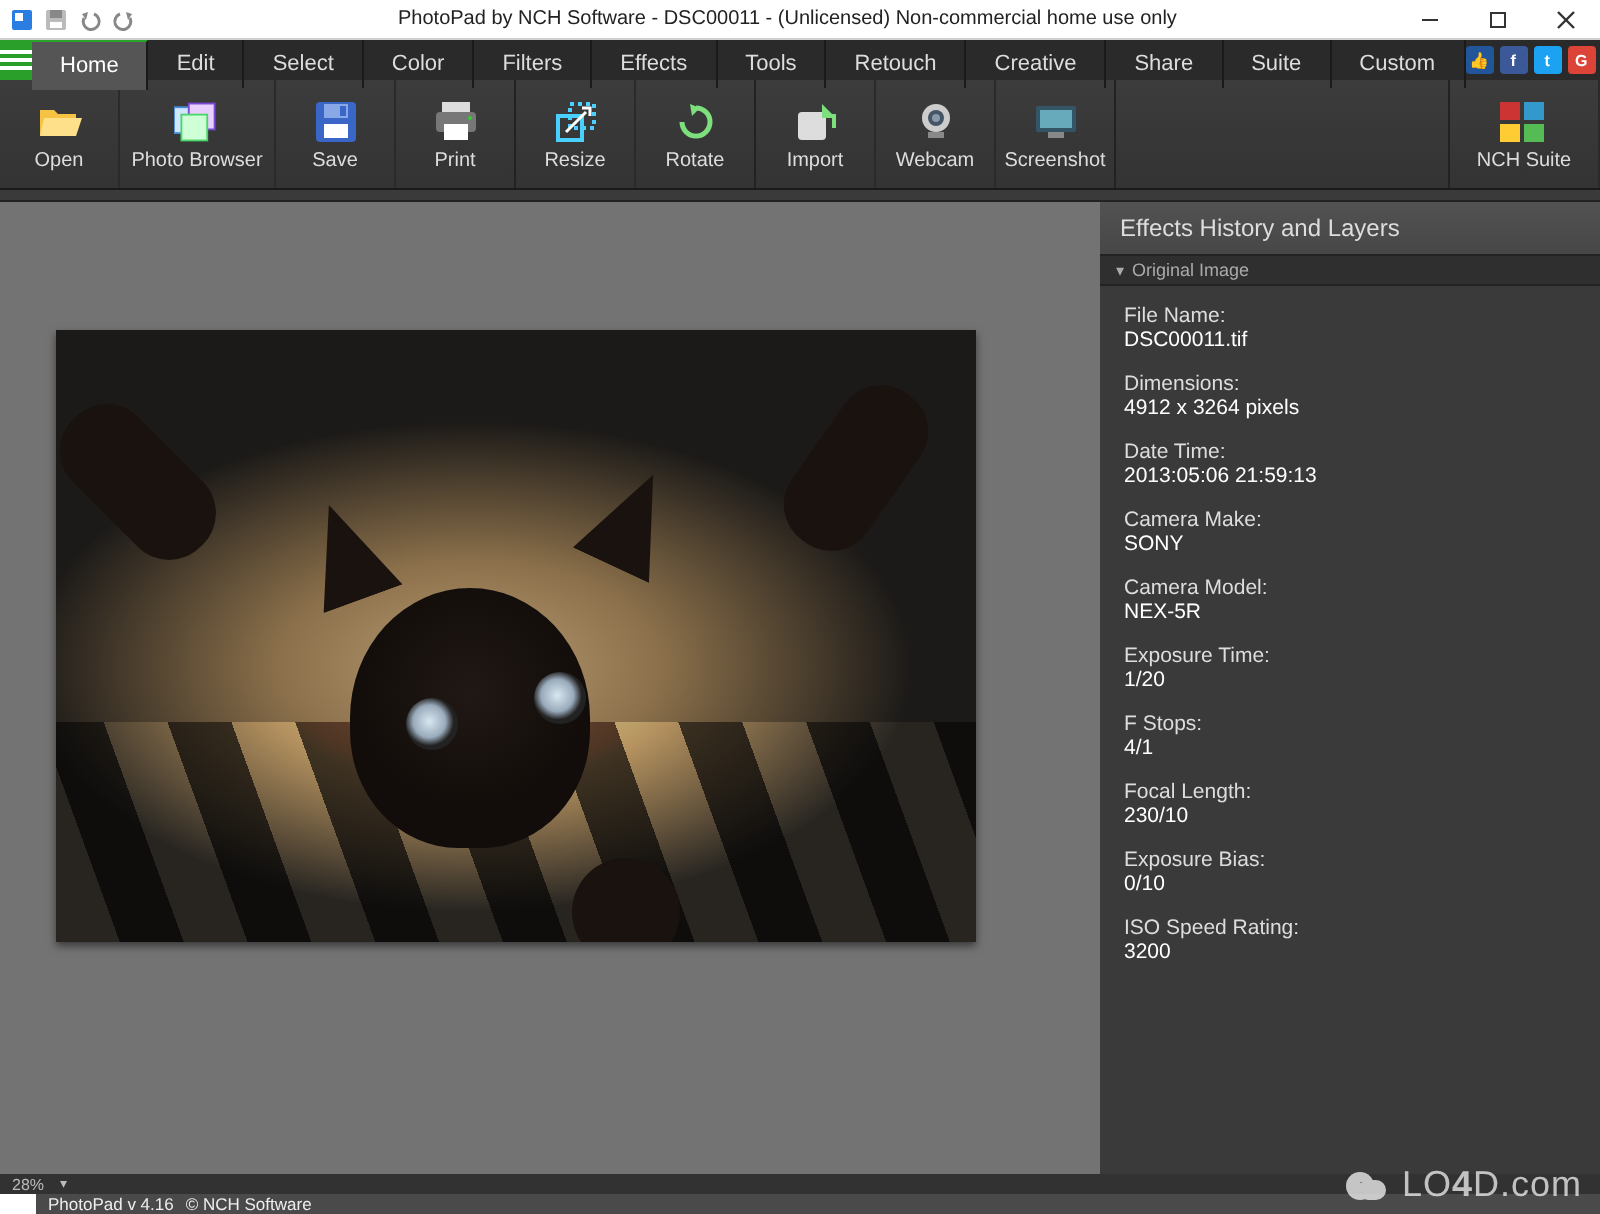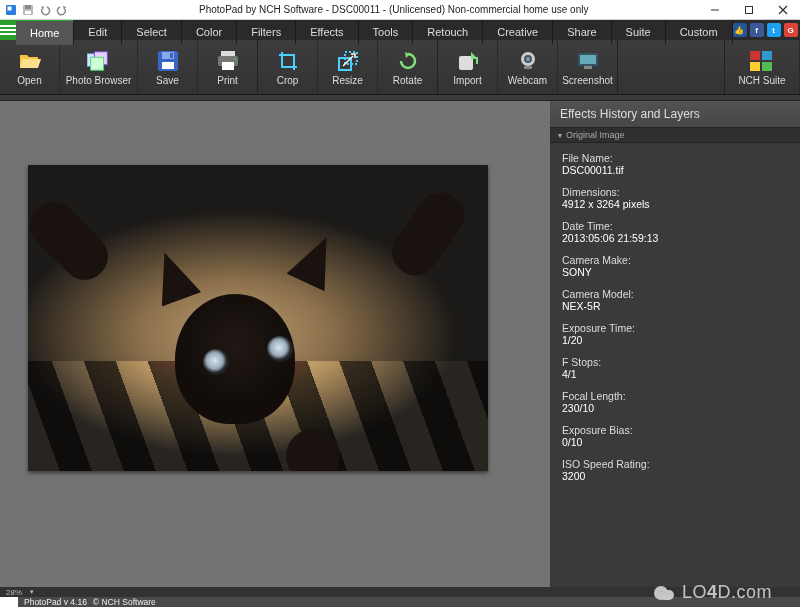--- a/index.html
+++ b/index.html
@@ -94,21 +94,21 @@
 
     
     .statusbar { height: 10px; background: #323232; font-size: 8px; color: #bbb; display: flex; align-items: center; gap: 8px; padding: 0 6px; }
     .statusbar .zoom { font-size: 8px; }
     .statusbar .chev { font-size: 7px; }
 
     
     .footer { height: 10px; background: #4a4a4a; font-size: 8.5px; color: #eee; display: flex; align-items: center; padding-left: 6px; margin-left: 18px; }
 
     
-    .watermark { position: absolute; right: 28px; bottom: 4px; display: flex; align-items: center; gap: 6px; opacity: .78; pointer-events: none; margin-top: 12px; }
+    .watermark { position: absolute; right: 9px; bottom: 4px; display: flex; align-items: center; gap: 6px; opacity: .78; pointer-events: none; margin-top: 12px; }
     .watermark .cloud {
       width: 22px; height: 14px; position: relative;
     }
     .watermark .cloud::before, .watermark .cloud::after {
       content: ""; position: absolute; background: #efefef; border-radius: 50%;
     }
     .watermark .cloud::before { width: 14px; height: 14px; left: 0; top: 0; }
     .watermark .cloud::after { width: 14px; height: 10px; left: 6px; top: 4px; border-radius: 7px; }
     .watermark .arrow {
       position: absolute; left: 7px; top: 5px; width: 0; height: 0;
@@ -238,29 +238,20 @@
           <rect x="2" y="6" width="20" height="10" rx="2" fill="#777"></rect>
           <rect x="6" y="12" width="12" height="8" fill="#fff"></rect>
           <circle cx="19" cy="9" r="1" fill="#3c3"></circle>
         </svg>
     </span>
     <span>Print</span>
   </div>
   <div class="tool">
     <span class="ticon">
       <svg width="22" height="22" viewBox="0 0 22 22">
-          <path d="M5 2 v15 h15" fill="none" stroke="#4ad0ff" stroke-width="2"></path>
-          <path d="M2 5 h15 v15" fill="none" stroke="#4ad0ff" stroke-width="2"></path>
-        </svg>
-    </span>
-    <span>Crop</span>
-  </div>
-  <div class="tool">
-    <span class="ticon">
-      <svg width="22" height="22" viewBox="0 0 22 22">
           <rect x="2" y="8" width="12" height="12" fill="none" stroke="#4ad0ff" stroke-width="2"></rect>
           <rect x="8" y="2" width="12" height="12" fill="none" stroke="#4ad0ff" stroke-width="2" stroke-dasharray="2 2"></rect>
           <path d="M6 16 L16 6" stroke="#fff" stroke-width="1.5"></path>
           <path d="M14 4 L18 4 L18 8" fill="none" stroke="#fff" stroke-width="1.5"></path>
         </svg>
     </span>
     <span>Resize</span>
   </div>
   <div class="tool sep-right">
     <span class="ticon">

